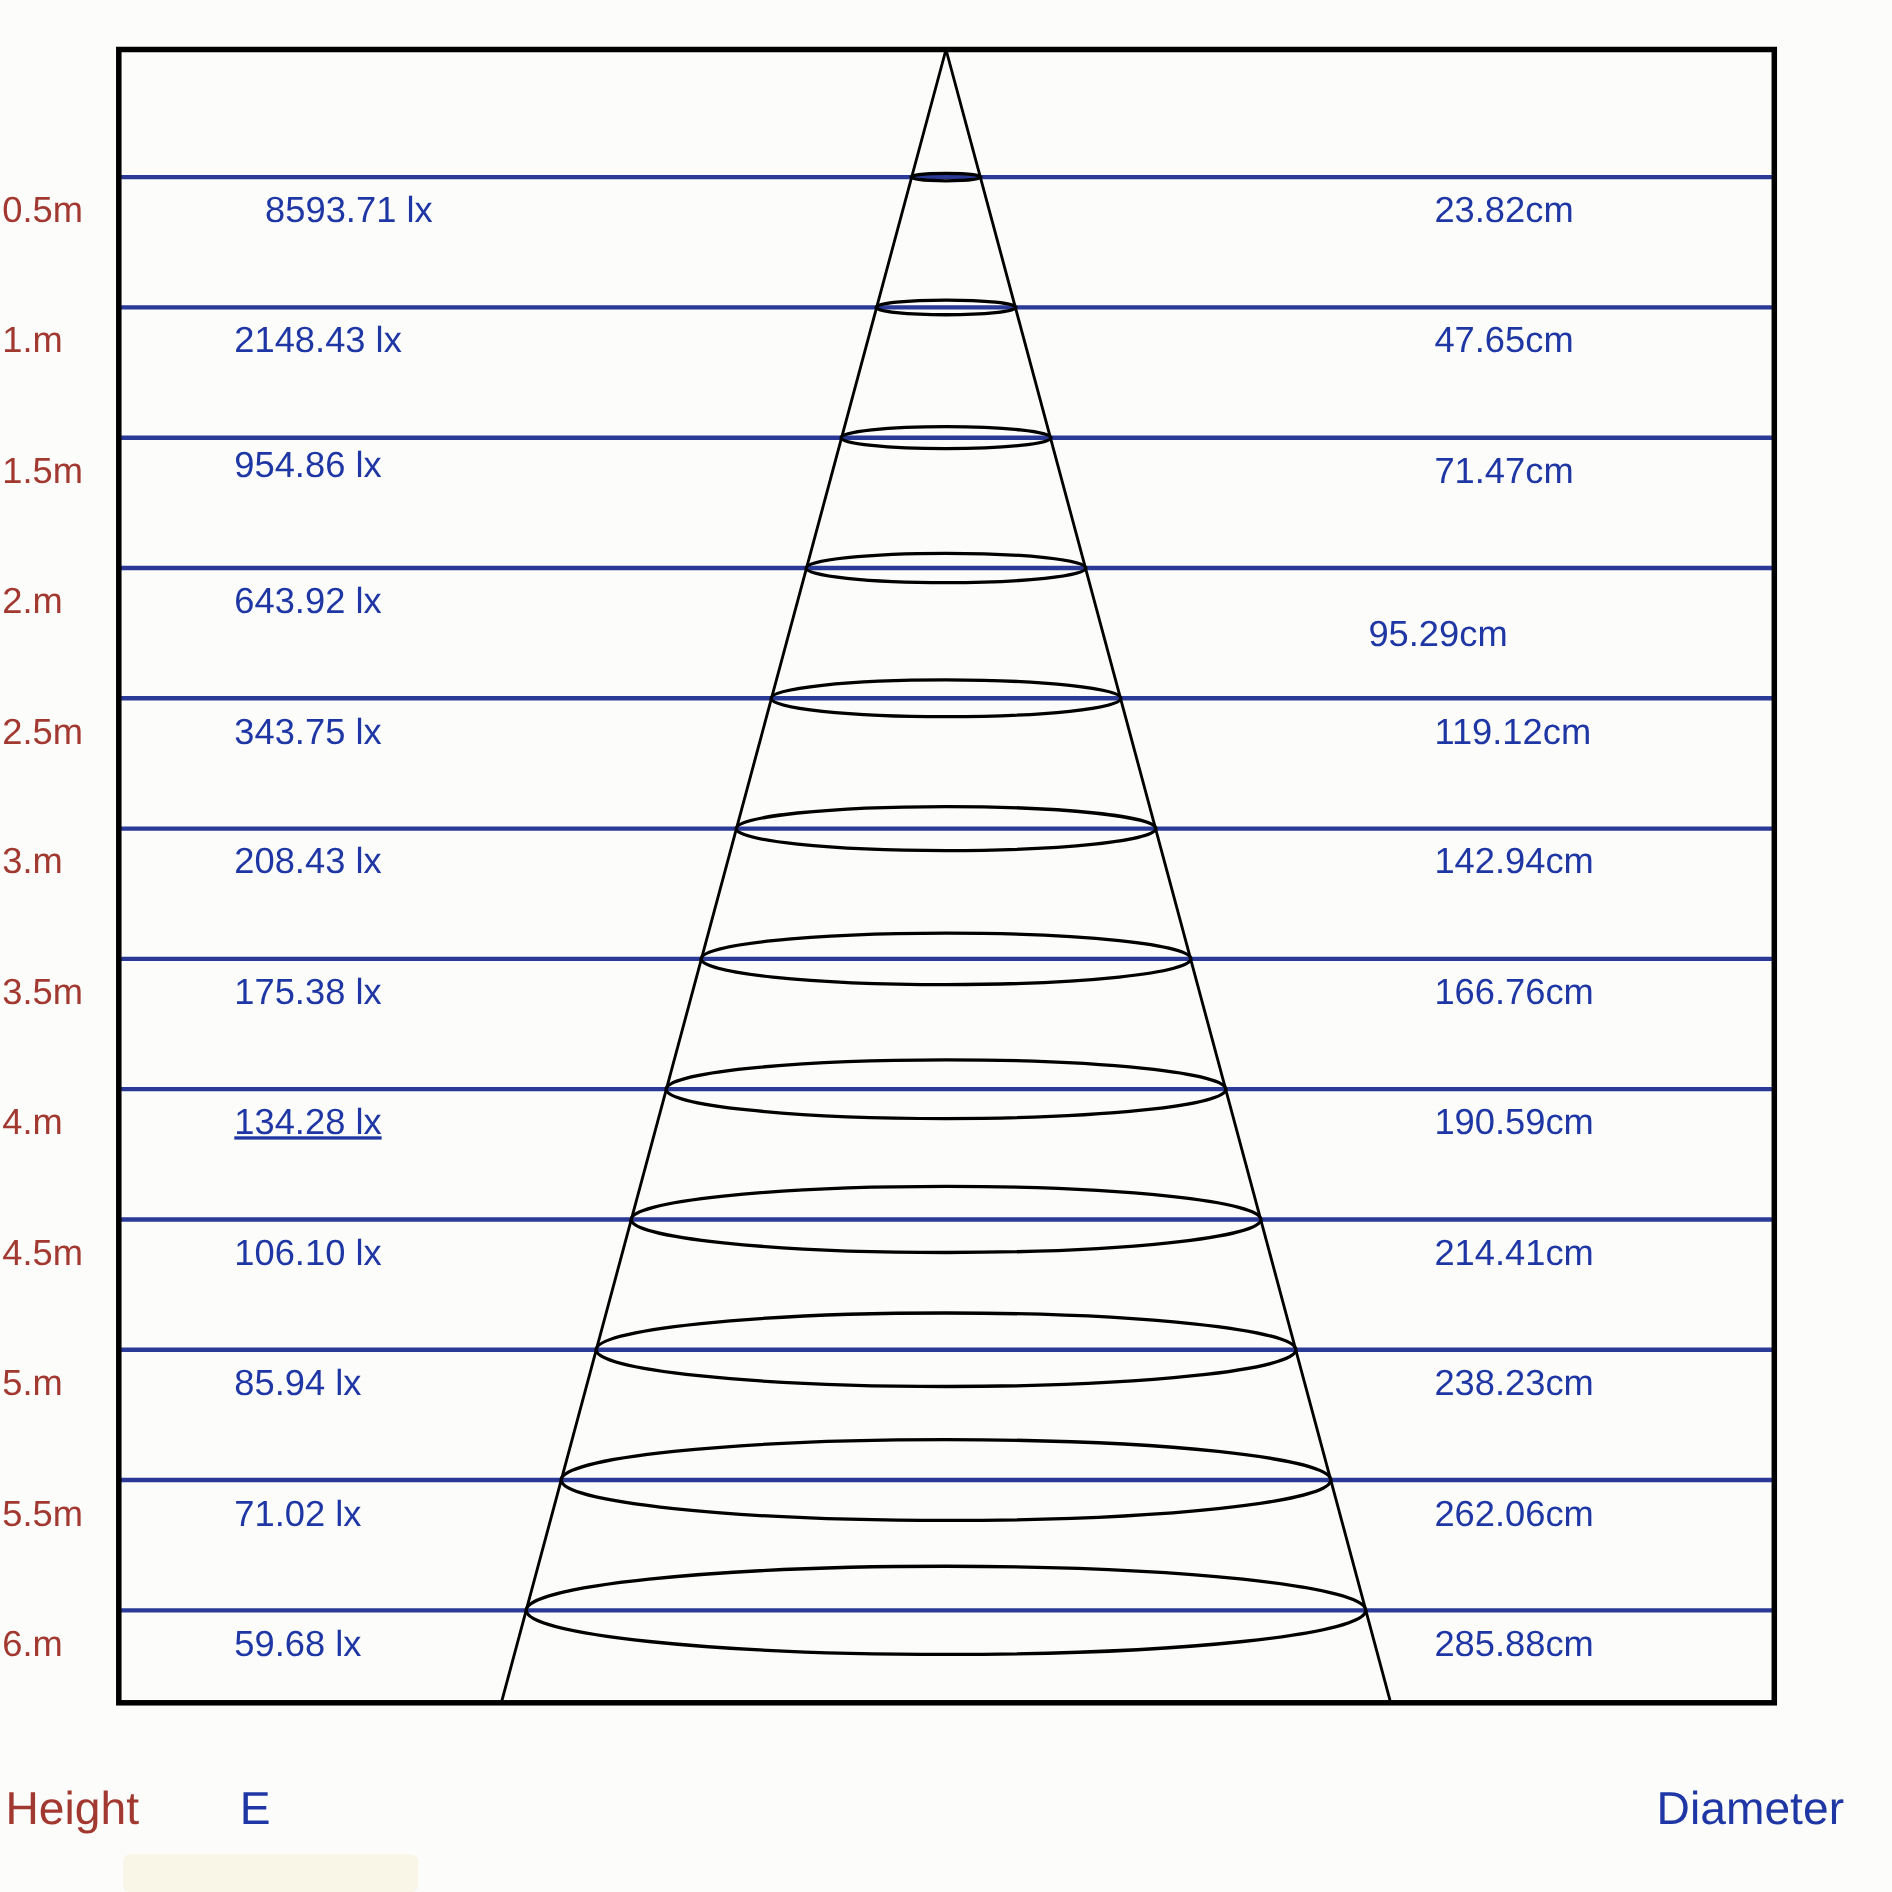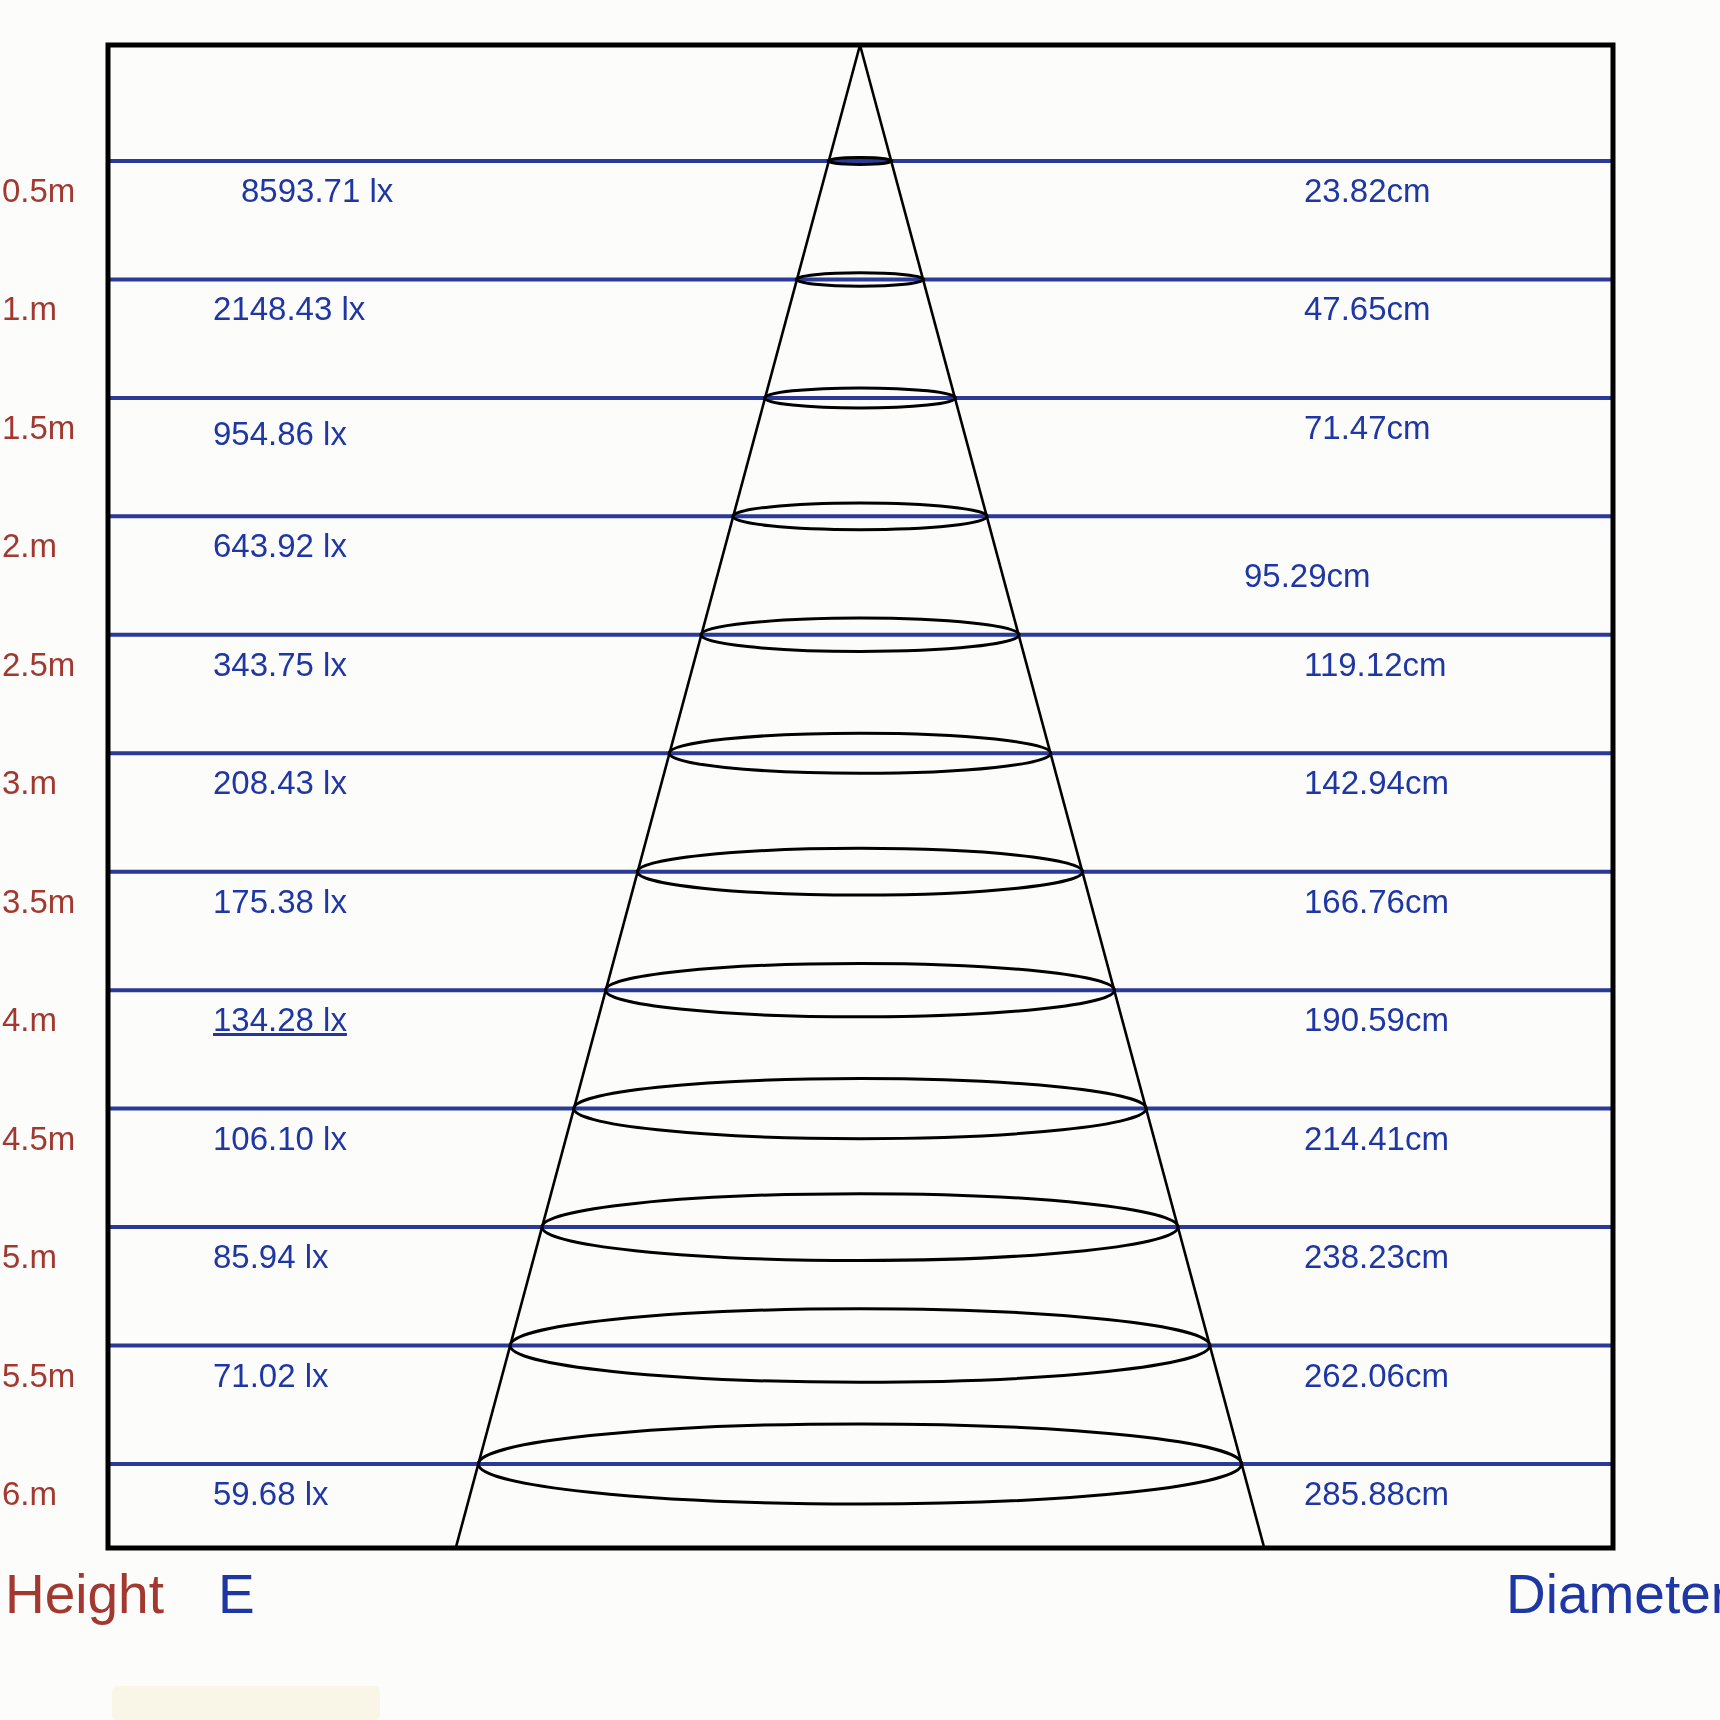--- a/index.html
+++ b/index.html
@@ -24,22 +24,22 @@
     position: absolute;
     font-size: 33px;
     line-height: 46px;
     white-space: nowrap;
     letter-spacing: 0px;
   }
   .height-col { color: var(--red); }
   .value-col  { color: var(--blue-text); }
   .footer-label {
     position: absolute;
-    top: 1571px;
-    font-size: 55px;
+    top: 1621px;
+    font-size: 42px;
     line-height: 46px;
     white-space: nowrap;
   }
   .artifact-patch {
     position: absolute;
     left: 112px;
     top: 1686px;
     width: 268px;
     height: 34px;
     background: #f6f0d6;
@@ -83,21 +83,21 @@
     </svg>
 
   <div id="labels">
       <div class="row-label height-col" style="left: 2px; top: 168px;">0.5m</div>
       <div class="row-label value-col" style="left: 213px; top: 168px; margin-left: 28px;">8593.71 lx</div>
       <div class="row-label value-col" style="left: 1304px; top: 168px;">23.82cm</div>
       <div class="row-label height-col" style="left: 2px; top: 286px;">1.m</div>
       <div class="row-label value-col" style="left: 213px; top: 286px;">2148.43 lx</div>
       <div class="row-label value-col" style="left: 1304px; top: 286px;">47.65cm</div>
       <div class="row-label height-col" style="left: 2px; top: 405px;">1.5m</div>
-      <div class="row-label value-col" style="left: 213px; top: 411px;">954.86 lx</div>
+      <div class="row-label value-col" style="left: 213px; top: 400px;">954.86 lx</div>
       <div class="row-label value-col" style="left: 1304px; top: 405px;">71.47cm</div>
       <div class="row-label height-col" style="left: 2px; top: 523px;">2.m</div>
       <div class="row-label value-col" style="left: 213px; top: 523px;">643.92 lx</div>
       <div class="row-label value-col" style="left: 1244px; top: 523px; margin-top: 30px;">95.29cm</div>
       <div class="row-label height-col" style="left: 2px; top: 642px;">2.5m</div>
       <div class="row-label value-col" style="left: 213px; top: 642px;">343.75 lx</div>
       <div class="row-label value-col" style="left: 1304px; top: 642px;">119.12cm</div>
       <div class="row-label height-col" style="left: 2px; top: 760px;">3.m</div>
       <div class="row-label value-col" style="left: 213px; top: 760px;">208.43 lx</div>
       <div class="row-label value-col" style="left: 1304px; top: 760px;">142.94cm</div>

